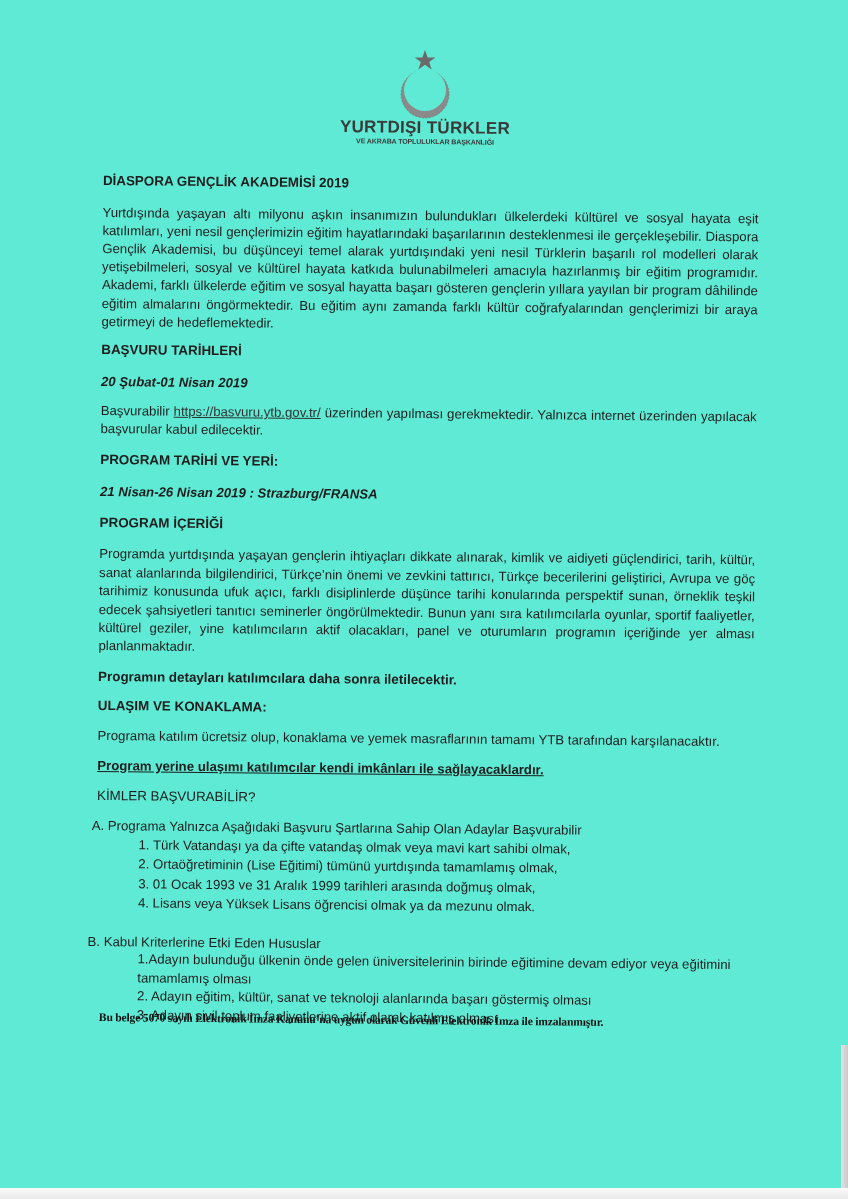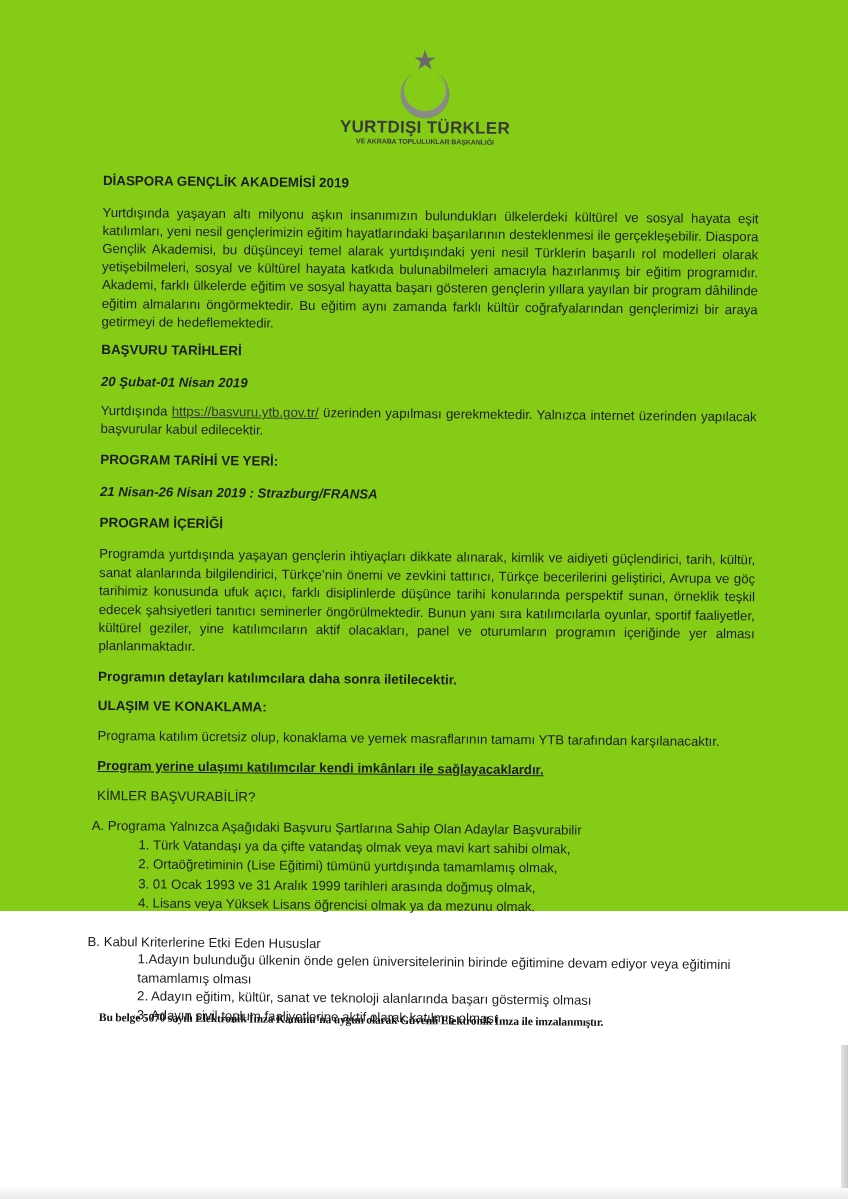--- a/index.html
+++ b/index.html
@@ -3,21 +3,21 @@
 <meta charset="utf-8">
 <style>
   html, body { margin: 0; padding: 0; }
   body {
     width: 848px; height: 1199px; overflow: hidden;
     background: #ffffff;
     font-family: "Liberation Sans", "DejaVu Sans", sans-serif;
     color: #1d1d1d;
     position: relative;
   }
-  .page { position: absolute; left: 0; top: 0; width: 848px; height: 911px; background: #84cc16; }
+  .page { position: absolute; left: 0; top: 0; width: 848px; height: 1199px; background: #5eead4; }
   .right-edge { position: absolute; right: 0; top: 1045px; width: 7px; height: 154px; background: linear-gradient(to right, #e4e4e4, #c9c9c9); }
   .bottom-smudge { position: absolute; left: 0; top: 1188px; width: 848px; height: 11px; background: linear-gradient(to bottom, #fafafa, #e9e9e9); }
 
   .logo { position: absolute; left: 320px; top: 48px; width: 210px; text-align: center; }
   .logo svg { display: block; margin: 0 auto; }
   .logo-title { font-weight: bold; font-size: 17px; letter-spacing: 0.3px; color: #3a3a3a; margin-top: -2px; transform: rotate(0.6deg); }
   .logo-sub { font-weight: bold; font-size: 7px; letter-spacing: -0.1px; color: #3a3a3a; margin-top: 0; transform: rotate(0.6deg); }
 
   .content {
     position: absolute; left: 103px; top: 172px; width: 656px;
@@ -62,21 +62,21 @@
     <div class="logo-sub">VE AKRABA TOPLULUKLAR BAŞKANLIĞI</div>
   </div>
 
   <div class="content">
     <p class="h" style="margin-bottom:14px;">DİASPORA GENÇLİK AKADEMİSİ 2019</p>
     <p class="p" style="line-height:18.2px;">Yurtdışında yaşayan altı milyonu aşkın insanımızın bulundukları ülkelerdeki kültürel ve sosyal hayata eşit katılımları, yeni nesil gençlerimizin eğitim hayatlarındaki başarılarının desteklenmesi ile gerçekleşebilir. Diaspora Gençlik Akademisi, bu düşünceyi temel alarak yurtdışındaki yeni nesil Türklerin başarılı rol modelleri olarak yetişebilmeleri, sosyal ve kültürel hayata katkıda bulunabilmeleri amacıyla hazırlanmış bir eğitim programıdır. Akademi, farklı ülkelerde eğitim ve sosyal hayatta başarı gösteren gençlerin yıllara yayılan bir program dâhilinde eğitim almalarını öngörmektedir. Bu eğitim aynı zamanda farklı kültür coğrafyalarından gençlerimizi bir araya getirmeyi de hedeflemektedir.</p>
 
     <p class="h" style="margin-top:10px;">BAŞVURU TARİHLERİ</p>
     <p class="it" style="margin:14px 0 12px 0;">20 Şubat-01 Nisan 2019</p>
     <p class="p">
-      <span>Yurtdışında </span><a class="link">https://basvuru.ytb.gov.tr/</a><span> üzerinden yapılması gerekmektedir. Yalnızca internet üzerinden yapılacak başvurular kabul edilecektir.</span>
+      <span>Başvurabilir </span><a class="link">https://basvuru.ytb.gov.tr/</a><span> üzerinden yapılması gerekmektedir. Yalnızca internet üzerinden yapılacak başvurular kabul edilecektir.</span>
     </p>
 
     <p class="h" style="margin-top:14px;">PROGRAM TARİHİ VE YERİ:</p>
     <p class="it" style="margin-top:14px;">21 Nisan-26 Nisan 2019 : Strazburg/FRANSA</p>
     <p class="h">PROGRAM İÇERİĞİ</p>
     <p class="p" style="margin-top:14px;line-height:18.4px;">Programda yurtdışında yaşayan gençlerin ihtiyaçları dikkate alınarak, kimlik ve aidiyeti güçlendirici, tarih, kültür, sanat alanlarında bilgilendirici, Türkçe’nin önemi ve zevkini tattırıcı, Türkçe becerilerini geliştirici, Avrupa ve göç tarihimiz konusunda ufuk açıcı, farklı disiplinlerde düşünce tarihi konularında perspektif sunan, örneklik teşkil edecek şahsiyetleri tanıtıcı seminerler öngörülmektedir. Bunun yanı sıra katılımcılarla oyunlar, sportif faaliyetler, kültürel geziler, yine katılımcıların aktif olacakları, panel ve oturumların programın içeriğinde yer alması planlanmaktadır.</p>
     <p class="h" style="margin-top:12px;font-weight:bold;">Programın detayları katılımcılara daha sonra iletilecektir.</p>
 
     <p class="h" style="margin-top:12px;">ULAŞIM VE KONAKLAMA:</p>
     <p class="p" style="margin-top:12px;">Programa katılım ücretsiz olup, konaklama ve yemek masraflarının tamamı YTB tarafından karşılanacaktır.</p>

